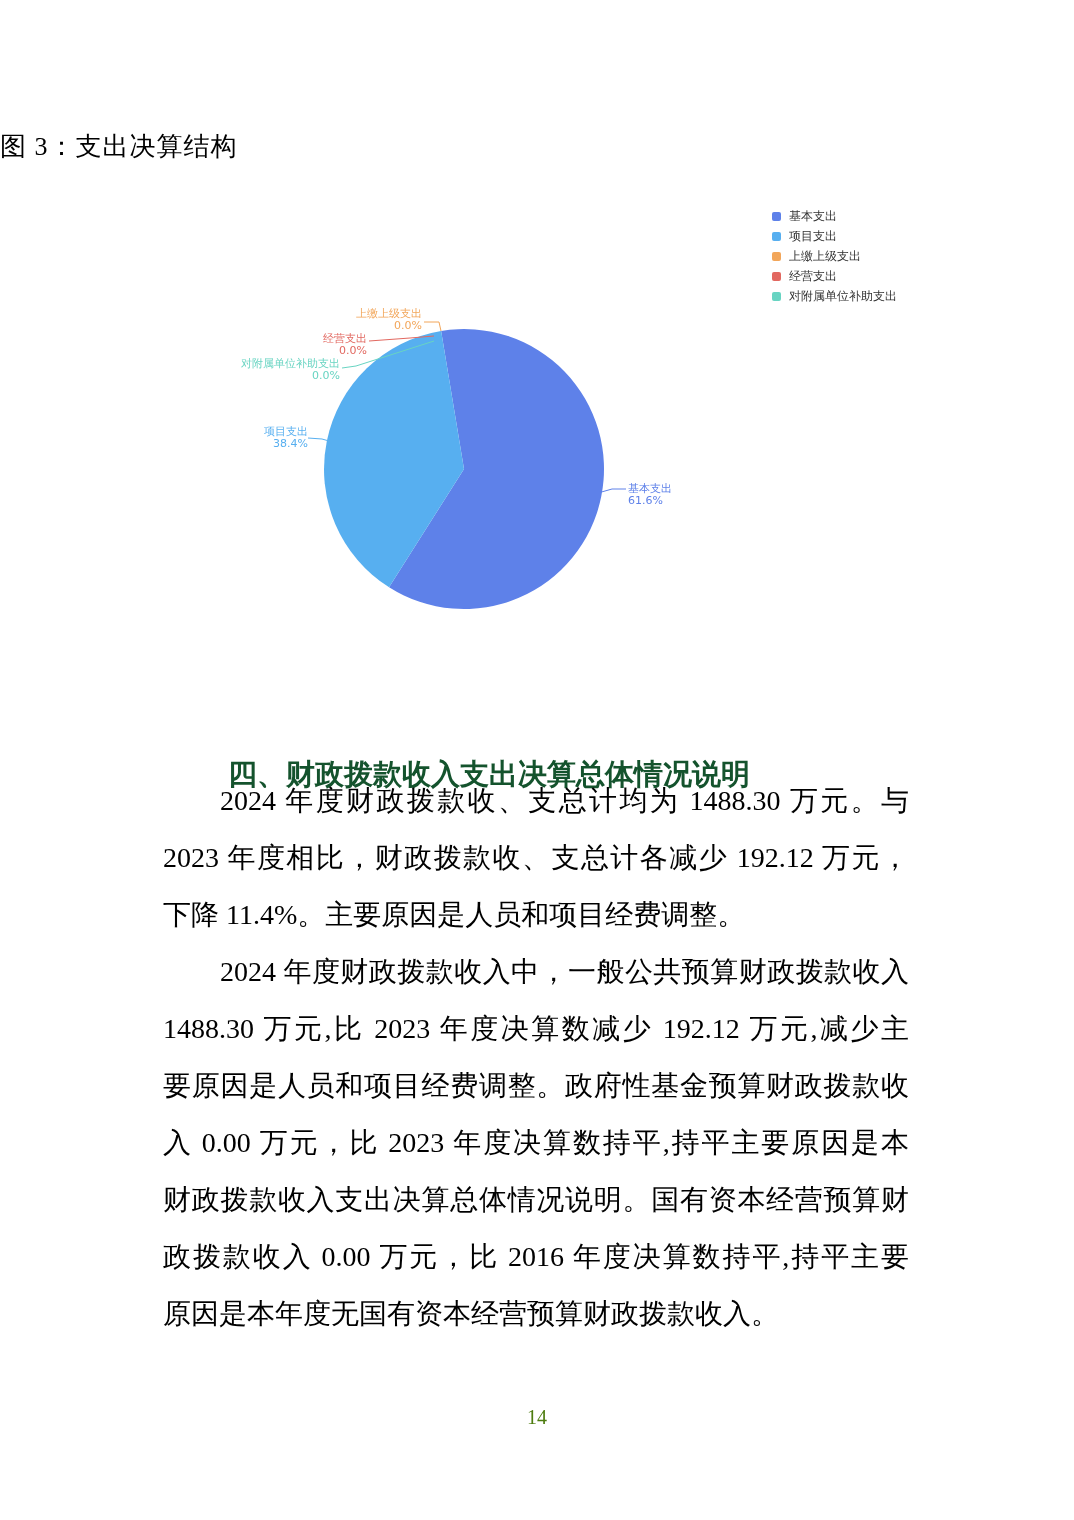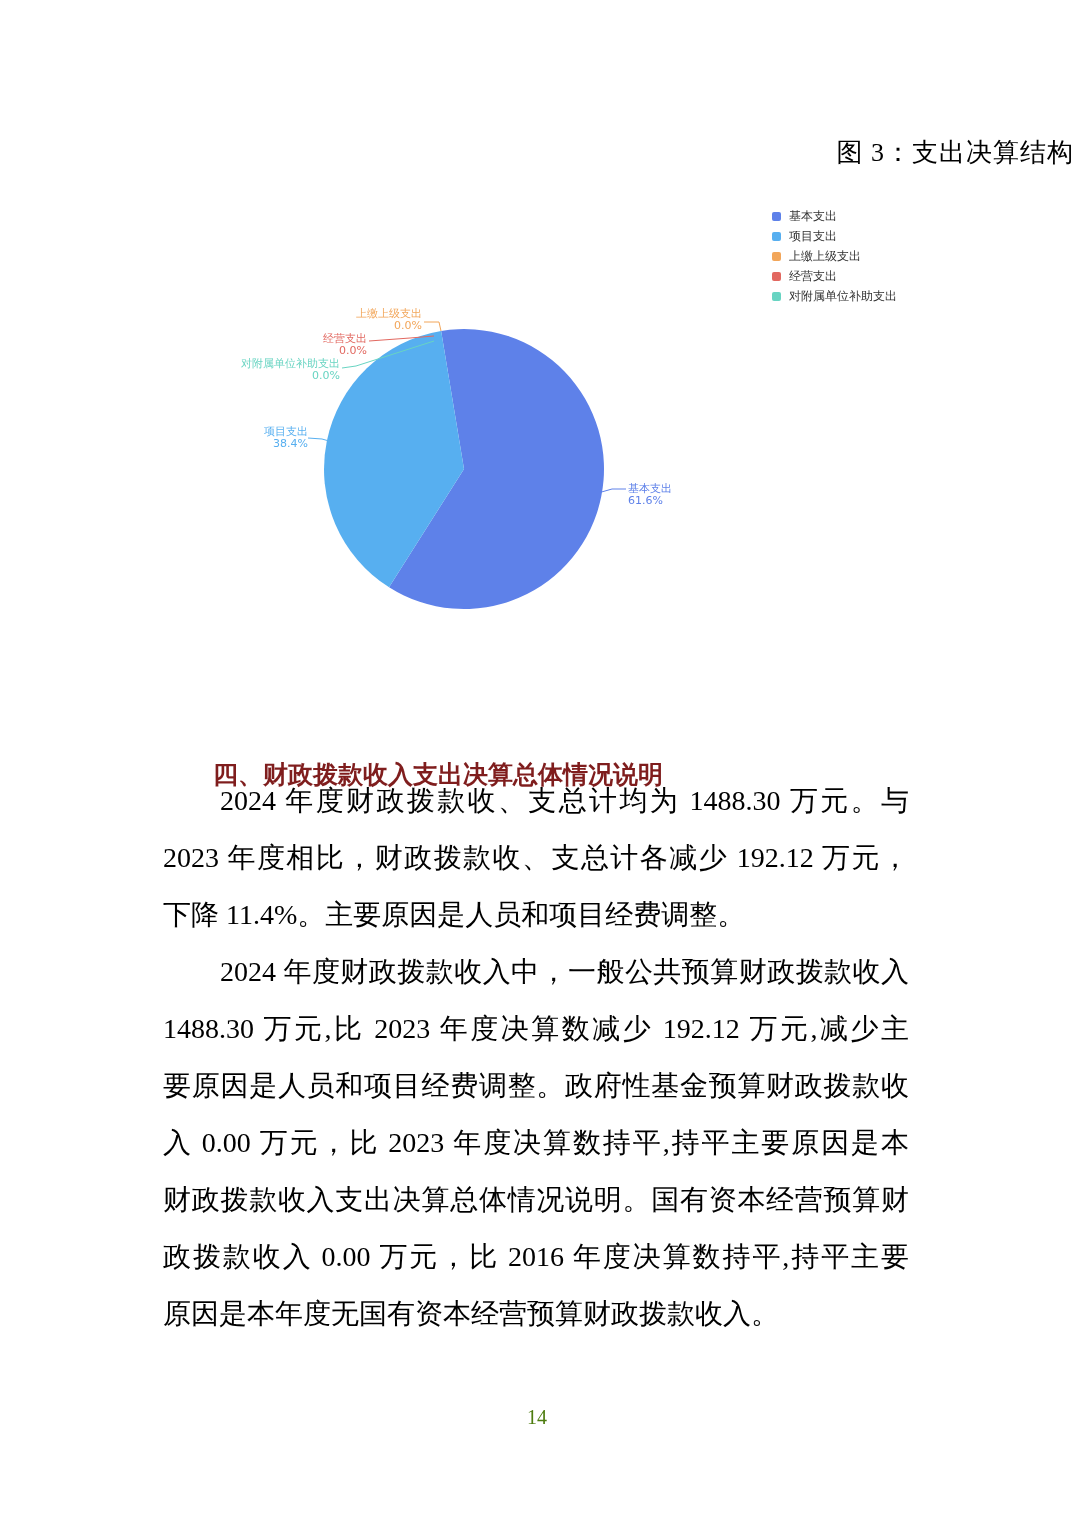--- a/index.html
+++ b/index.html
@@ -8,24 +8,24 @@
     position: relative;
     width: 1074px;
     height: 1520px;
     background: #ffffff;
     overflow: hidden;
     font-family: "Liberation Serif", "DejaVu Serif", serif;
     color: #000000;
   }
   .fig-title {
     position: absolute;
-    top: 136px;
+    top: 130px;
     left: 0;
     width: 100%;
-    text-align: right;
+    text-align: left;
     font-size: 26px;
     line-height: 34px;
     color: #000000;
     letter-spacing: 1px;
   }
   .chart {
     position: absolute;
     top: 190px;
     left: 0;
     width: 1074px;
@@ -62,28 +62,28 @@
   }
   .legend-label {
     font-family: "DejaVu Sans", "Liberation Sans", sans-serif;
     font-size: 12px;
     color: #333333;
     white-space: nowrap;
   }
   .heading {
     position: absolute;
     top: 756px;
-    left: 155px;
+    left: 170px;
     width: 780px;
     font-family: "Liberation Sans", "DejaVu Sans", sans-serif;
     font-weight: 700;
-    font-size: 25px;
+    font-size: 29px;
     line-height: 36px;
     text-indent: 58px;
-    color: #7f1d1d;
+    color: #14532d;
   }
   .body-text {
     position: absolute;
     top: 772px;
     left: 163px;
     width: 746px;
     font-size: 28px;
   }
   .bl {
     line-height: 57px;

